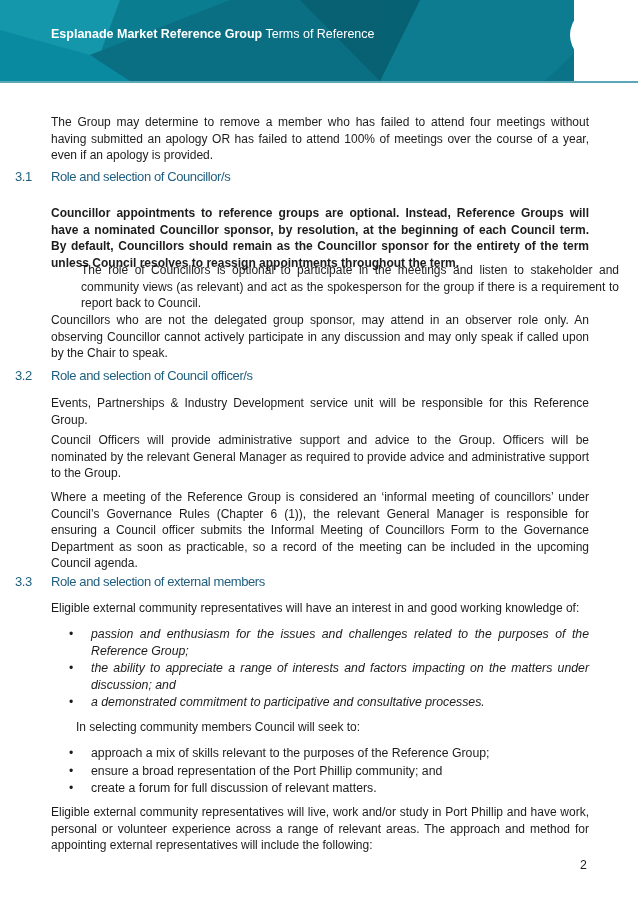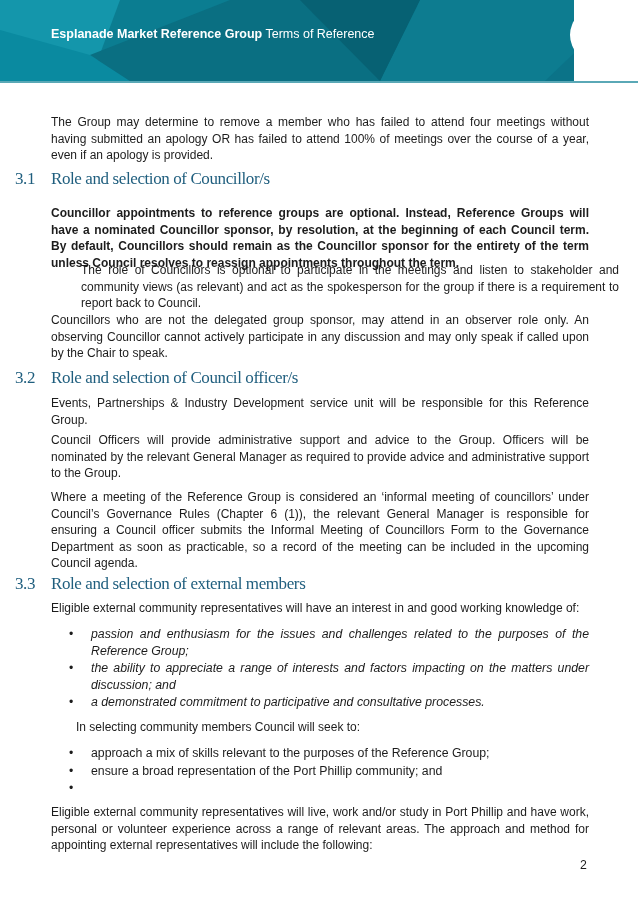--- a/index.html
+++ b/index.html
@@ -23,22 +23,22 @@
   }
   .header-line { position: absolute; left: 0; top: 81px; width: 638px; height: 2px; background: #5aa8b6; }
 
   .content { position: absolute; left: 0; top: 0; width: 638px; }
   p.body {
     position: absolute; left: 51px; width: 538px; margin: 0;
     font-size: 12px; line-height: 16.6px; text-align: justify; color: #1c1c1c;
   }
   h2.sec {
     position: absolute; left: 15px; margin: 0; font-weight: normal;
-    font-size: 17px; color: #1f5e7e; white-space: nowrap;
-    font-family: Liberation Serif, serif; letter-spacing: -0.4px;
+    font-size: 13px; color: #1f5e7e; white-space: nowrap;
+    font-family: Liberation Sans, sans-serif; letter-spacing: -0.4px;
   }
   h2.sec .num { display: inline-block; width: 36px; }
   ul.blist {
     position: absolute; left: 51px; width: 538px; margin: 0; padding: 0; list-style: none;
     font-size: 12.3px; line-height: 16.6px; color: #1c1c1c;
   }
   ul.blist li { position: relative; padding-left: 40px; text-align: justify; margin-bottom: 1px; }
   ul.blist li .dot { position: absolute; left: 18px; top: 0; }
   ul.blist.italic li .txt { font-style: italic; }
   .pagenum { position: absolute; left: 580px; top: 858px; font-size: 12.3px; color: #1c1c1c; }
@@ -92,19 +92,19 @@
     <li><span class="dot">•</span><span class="txt">passion and enthusiasm for the issues and challenges related to the purposes of the Reference Group;</span></li>
     <li><span class="dot">•</span><span class="txt">the ability to appreciate a range of interests and factors impacting on the matters under discussion; and</span></li>
     <li><span class="dot">•</span><span class="txt">a demonstrated commitment to participative and consultative processes.</span></li>
   </ul>
 
   <p class="body" style="top:719px;margin-left:25px;">In selecting community members Council will seek to:</p>
 
   <ul class="blist" style="top:745px;">
     <li><span class="dot">•</span><span class="txt">approach a mix of skills relevant to the purposes of the Reference Group;</span></li>
     <li><span class="dot">•</span><span class="txt">ensure a broad representation of the Port Phillip community; and</span></li>
-    <li><span class="dot">•</span></li>
+    <li><span class="dot">•</span><span class="txt">create a forum for full discussion of relevant matters.</span></li>
   </ul>
 
   <p class="body" style="top:804px;">Eligible external community representatives will live, work and/or study in Port Phillip and have work, personal or volunteer experience across a range of relevant areas. The approach and method for appointing external representatives will include the following:</p>
 
   <div class="pagenum">2</div>
 </div>
 
 </body></html>

